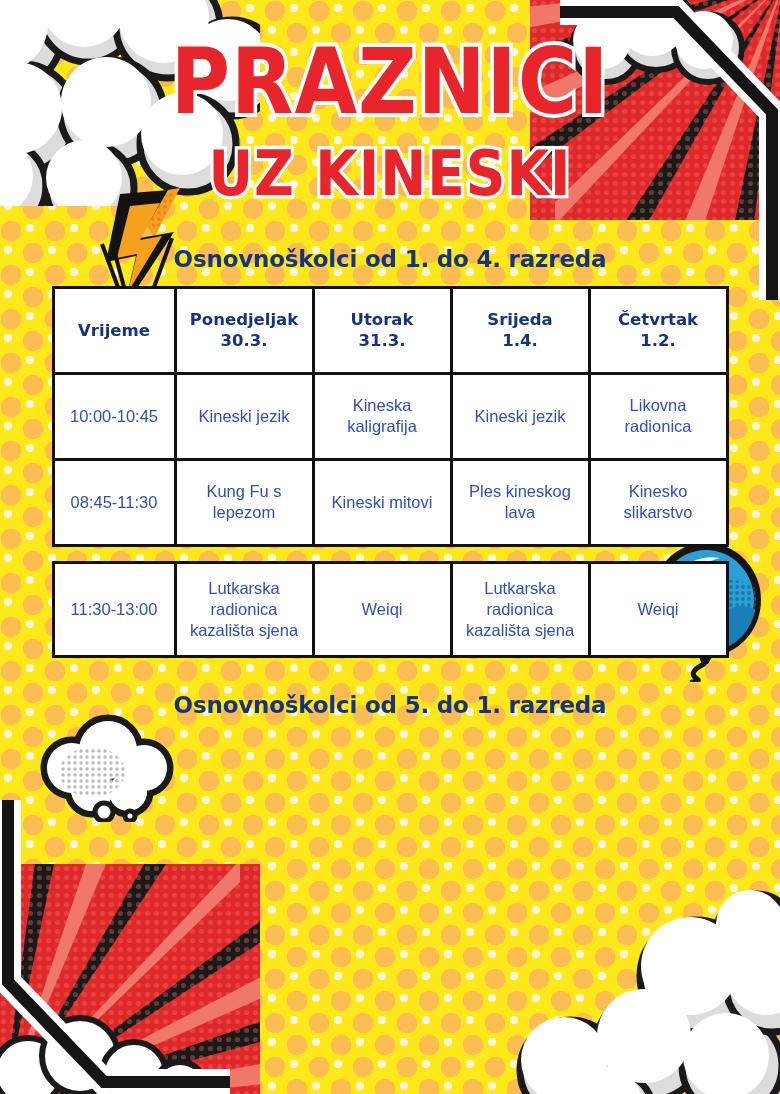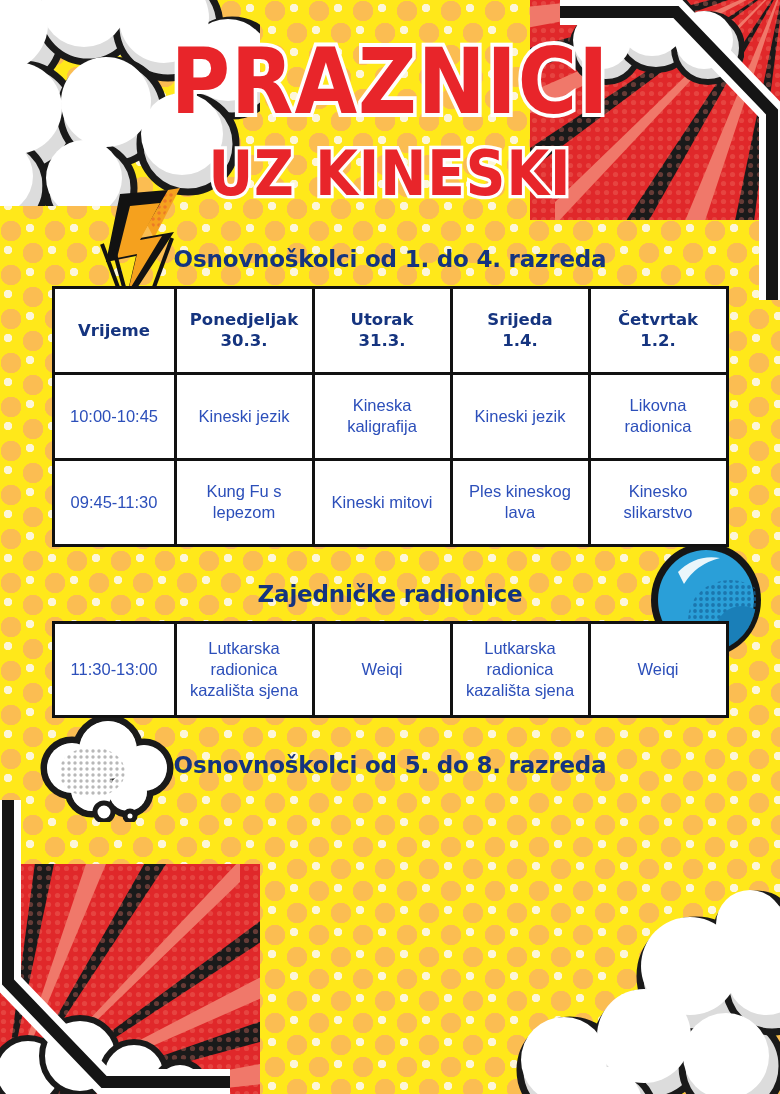--- a/index.html
+++ b/index.html
@@ -398,51 +398,50 @@
       </th>
     </tr>
     <tr class="r-body">
       <td class="time-cell">10:00-10:45</td>
       <td>Kineski jezik</td>
       <td>Kineska kaligrafija</td>
       <td>Kineski jezik</td>
       <td>Likovna radionica</td>
     </tr>
     <tr class="r-body">
-      <td class="time-cell">09:45-11:30</td>
+      <td class="time-cell">08:45-11:30</td>
       <td>Kung Fu s lepezom</td>
       <td>Kineski mitovi</td>
       <td>Ples kineskog lava</td>
       <td>Kinesko slikarstvo</td>
     </tr>
   </tbody>
     </table>
 
-  <div class="section-heading sh-2">Zajedničke radionice</div>
 
   <table class="sched-table">
     <colgroup>
       <col class="col-time">
         <col class="col-day">
         <col class="col-day">
         <col class="col-day">
         <col class="col-day">
     </colgroup>
     <tbody>
         <tr class="r-tall">
       <td class="time-cell">11:30-13:00</td>
       <td>Lutkarska radionica kazališta sjena</td>
       <td>Weiqi</td>
       <td>Lutkarska radionica kazališta sjena</td>
       <td>Weiqi</td>
     </tr>
   </tbody>
     </table>
 
-  <div class="section-heading sh-3">Osnovnoškolci od 5. do 8. razreda</div>
+  <div class="section-heading sh-3">Osnovnoškolci od 5. do 1. razreda</div>
 
   <table class="sched-table">
     <colgroup>
       <col class="col-time">
         <col class="col-day">
         <col class="col-day">
         <col class="col-day">
         <col class="col-day">
     </colgroup>
     <tbody>

